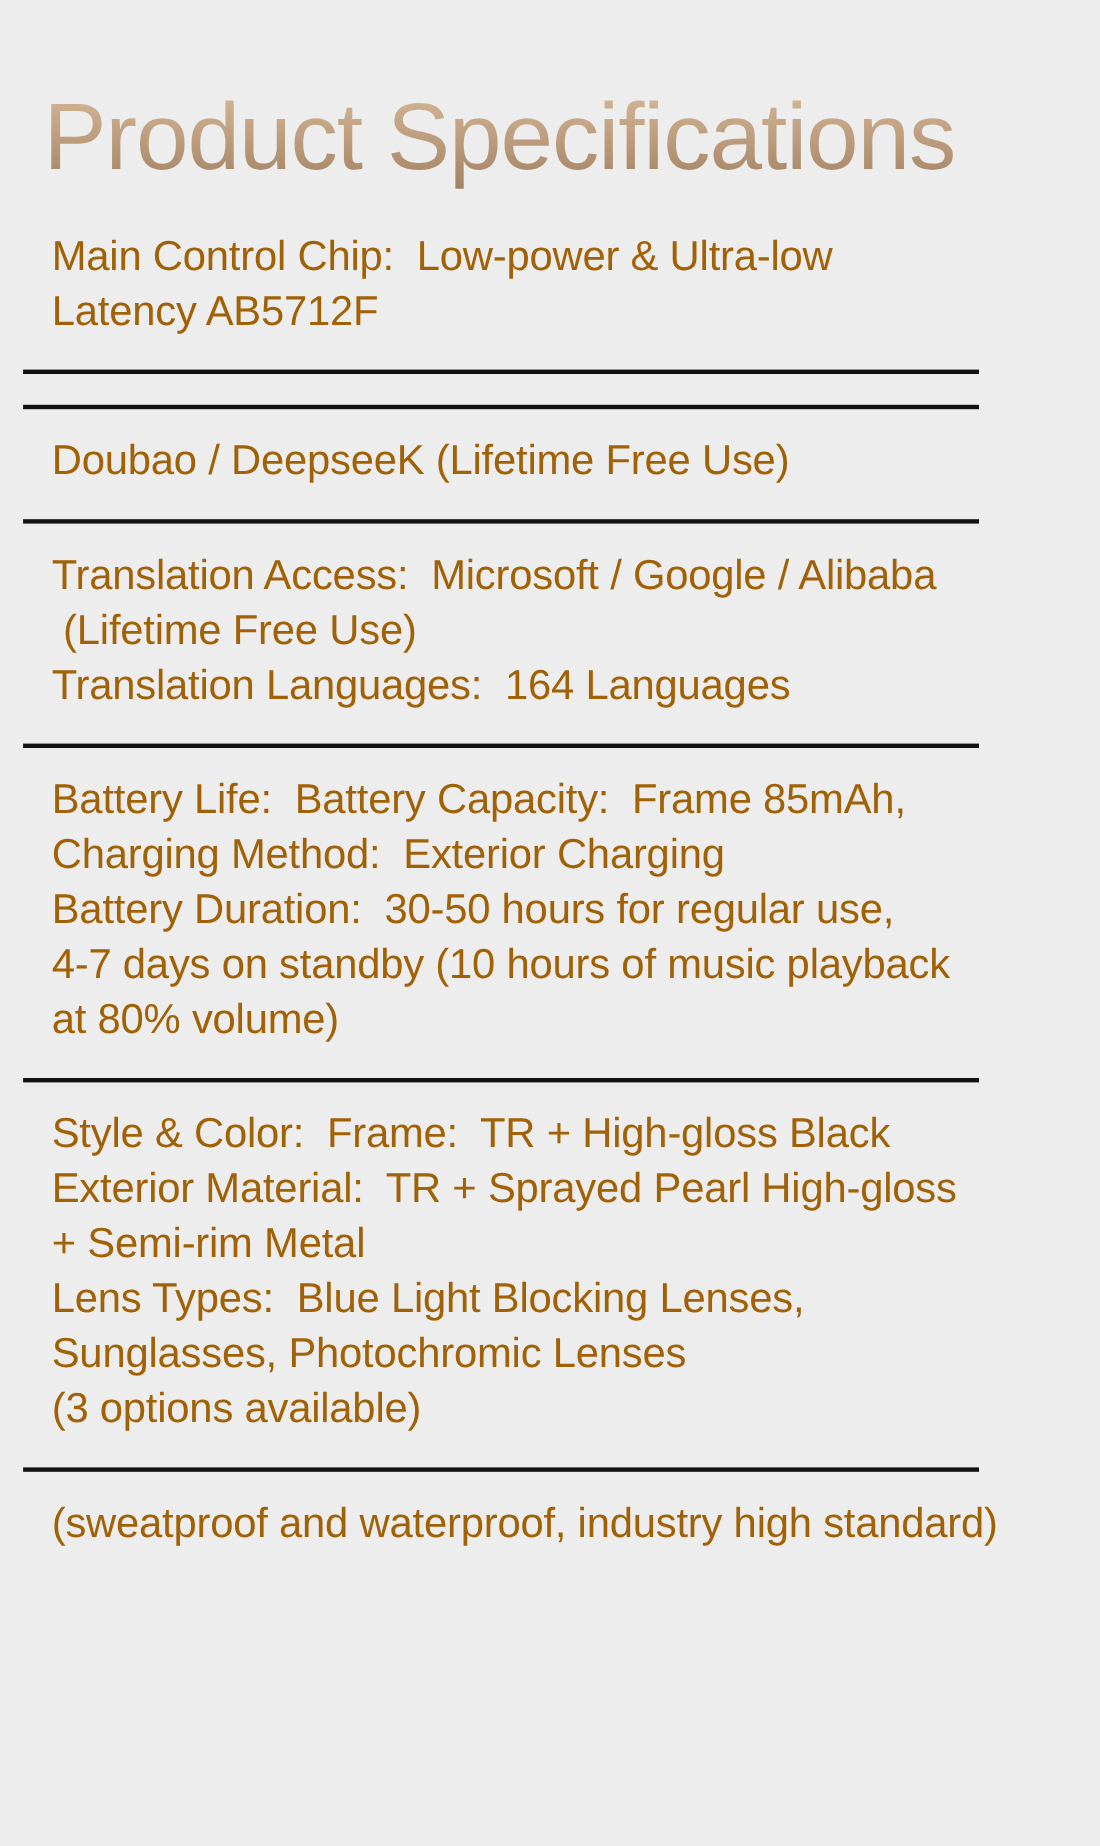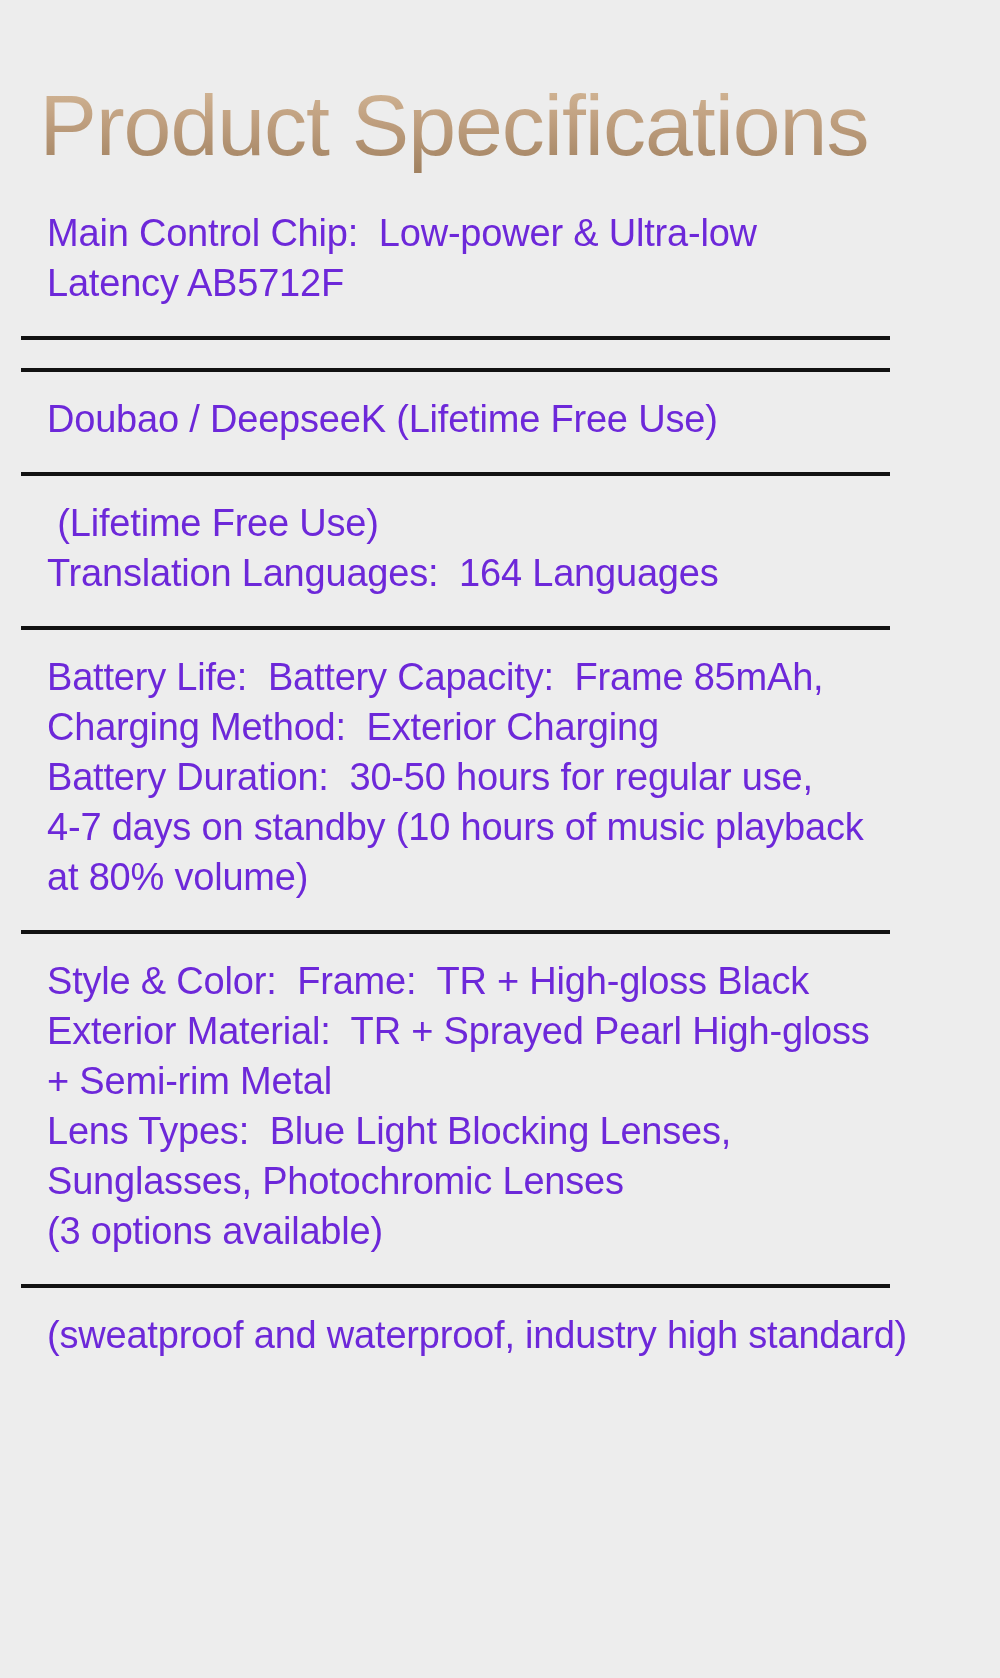--- a/index.html
+++ b/index.html
@@ -30,21 +30,21 @@
     color: transparent;
   }
   .spec-list {
     margin-top: 32px;
   }
   .spec-line {
     padding-left: 47px;
     padding-right: 8px;
     font-size: 38px;
     line-height: 50px;
-    color: #6d28d9;
+    color: #a16207;
     white-space: pre;
     letter-spacing: -0.2px;
   }
   .divider {
     height: 4px;
     background: #121212;
     margin: 28px 18px 22px 21px;
   }
 </style>
 </head>
@@ -58,20 +58,21 @@
         <div class="spec-line">Main Control Chip:  Low-power &amp; Ultra-low</div>
         <div class="spec-line">Latency AB5712F</div>
       </div>
 <div class="divider"></div>
 <div class="divider"></div>
   <div class="spec-section">
         <div class="spec-line">Doubao / DeepseeK (Lifetime Free Use)</div>
       </div>
 <div class="divider"></div>
   <div class="spec-section">
+        <div class="spec-line">Translation Access:  Microsoft / Google / Alibaba</div>
         <div class="spec-line"> (Lifetime Free Use)</div>
         <div class="spec-line">Translation Languages:  164 Languages</div>
       </div>
 <div class="divider"></div>
   <div class="spec-section">
         <div class="spec-line">Battery Life:  Battery Capacity:  Frame 85mAh,</div>
         <div class="spec-line">Charging Method:  Exterior Charging</div>
         <div class="spec-line">Battery Duration:  30-50 hours for regular use,</div>
         <div class="spec-line">4-7 days on standby (10 hours of music playback</div>
         <div class="spec-line">at 80% volume)</div>

